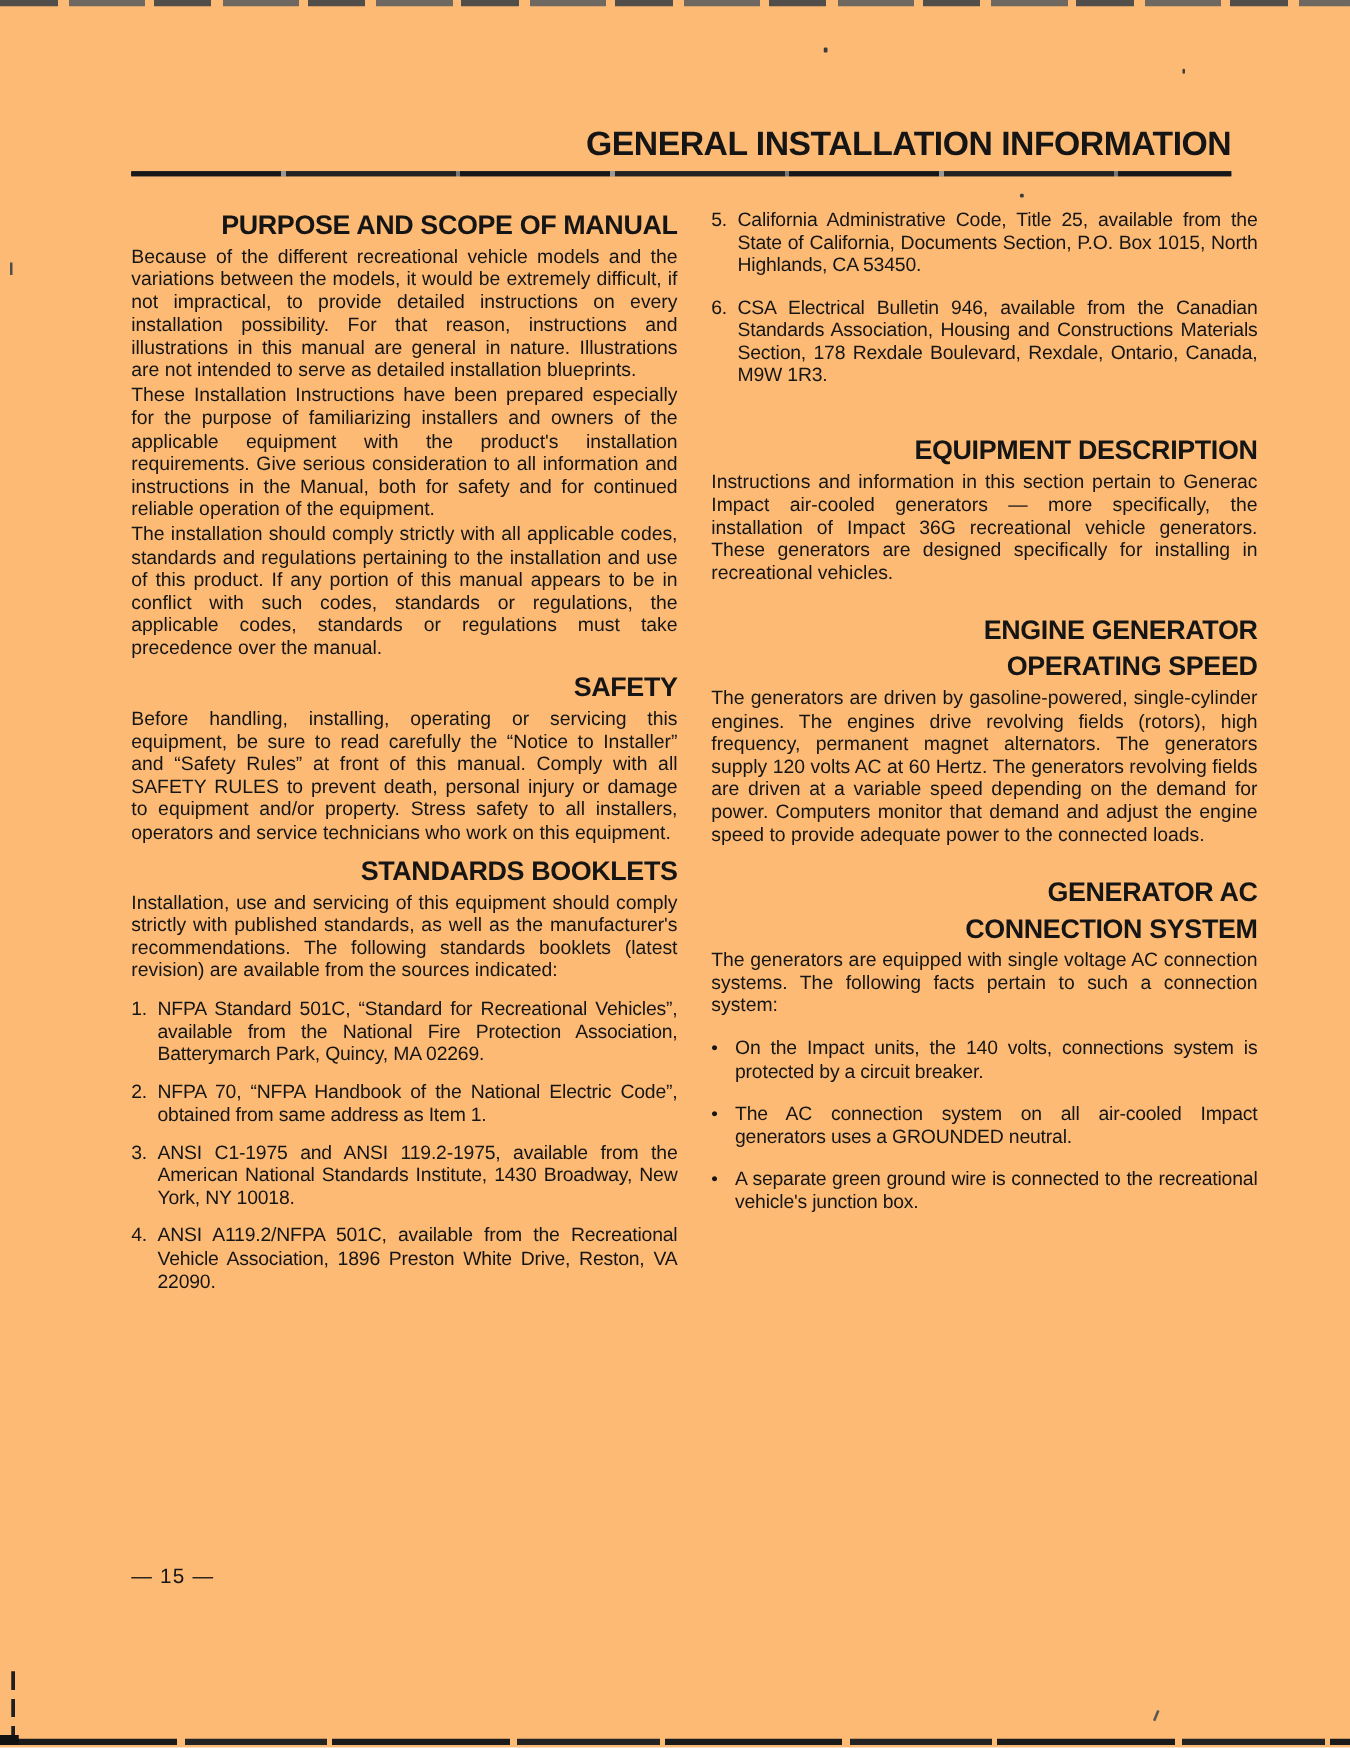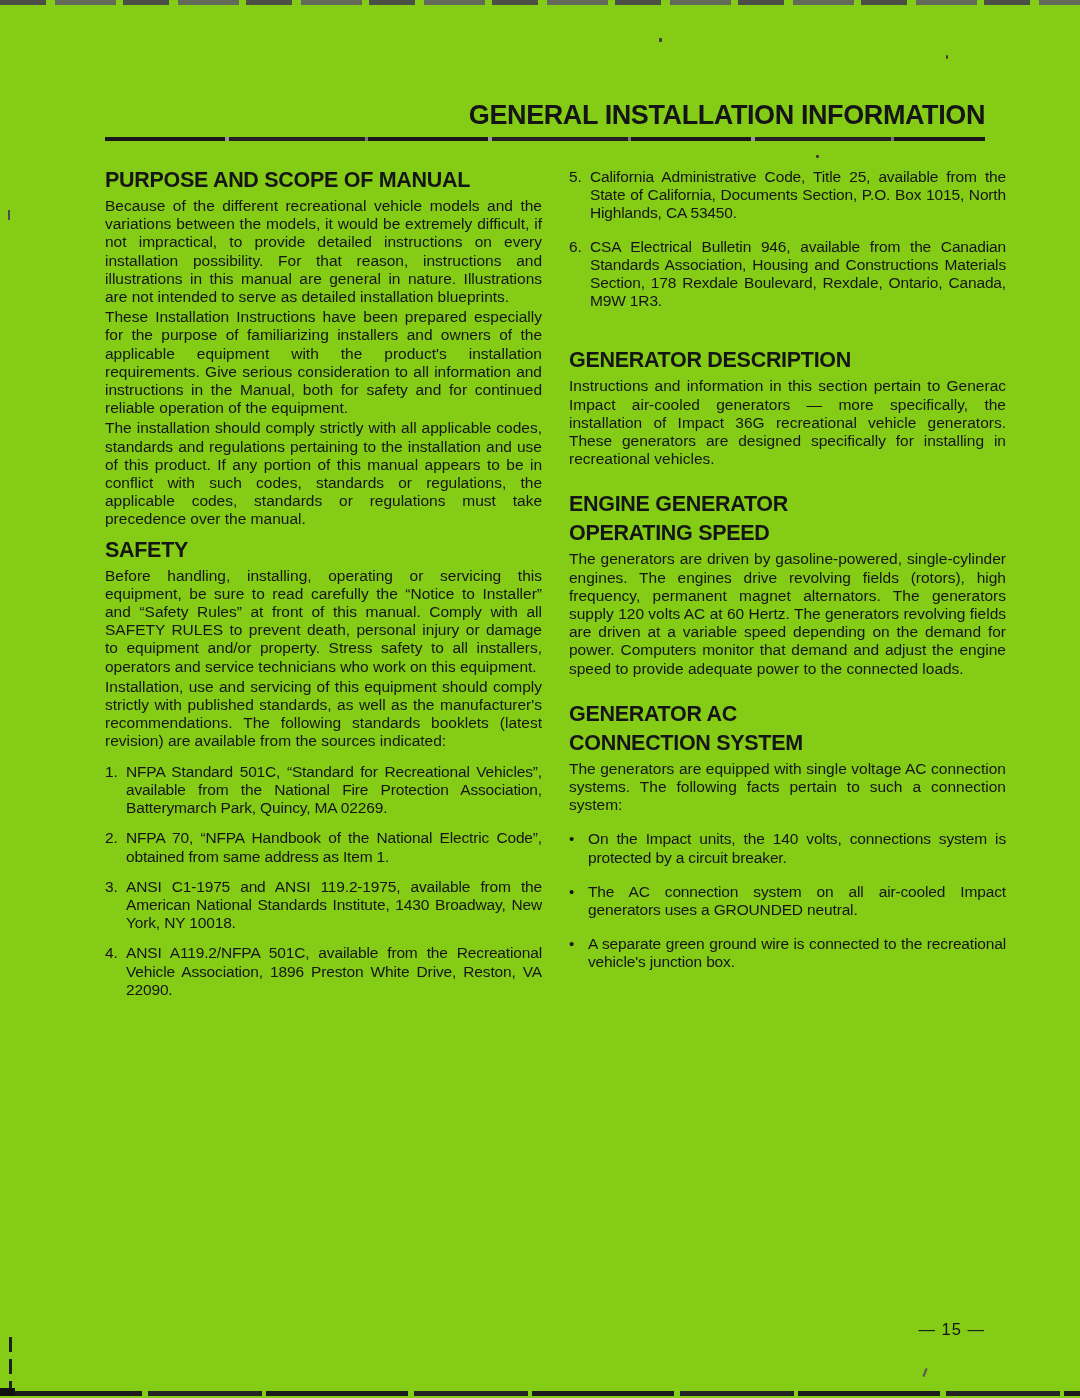--- a/index.html
+++ b/index.html
@@ -1,20 +1,20 @@
 <!DOCTYPE html>
 <html lang="en"><head>
 <meta charset="utf-8">
 <style>
   html, body { margin: 0; padding: 0; background: #ffffff; }
   .page {
     position: relative;
     width: 1080px;
     height: 1398px;
-    background: #84cc16;
+    background: #fdba74;
     overflow: hidden;
     font-family: "Liberation Sans", "DejaVu Sans", sans-serif;
     color: #151515;
     -webkit-font-smoothing: antialiased;
   }
 
   
   .header { margin: 0 0 0 105px; width: 880px; padding-top: 98px; }
   .doc-title {
     margin: 0;
@@ -38,21 +38,21 @@
   
   .columns { display: flex; margin: 25px 75px 0 105px; gap: 27px; }
   .col { width: 437px; flex: 0 0 437px; }
 
   .col h2 {
     margin: 6px 0 2px 0;
     font-size: 21.5px;
     line-height: 29px;
     font-weight: bold;
     letter-spacing: -0.3px;
-    text-align: left;
+    text-align: right;
     white-space: pre-line; 
   }
   .col p {
     margin: 1px 0 2px 0;
     font-size: 15.5px;
     line-height: 18.2px;
     text-align: justify;
   }
   .sect-gap { margin-top: 7px !important; }
 
@@ -69,22 +69,22 @@
   .bitem { padding-left: 19px; margin-top: 16px; }
   .nitem .marker, .bitem .marker { position: absolute; left: 0; top: 0; }
   .bitem .marker { font-size: 15px; }
 
   .mt-big { margin-top: 36px !important; }
   .mt-med { margin-top: 22px !important; }
 
   
   .footer {
     position: absolute;
-    left: 105px; top: 1320px; width: 880px;
-    text-align: right;
+    left: 105px; top: 1252px; width: 880px;
+    text-align: left;
     font-size: 16.5px;
     letter-spacing: 1px;
   }
 
   
   .artifact { position: absolute; pointer-events: none; }
   .top-band {
     top: 0; left: 0; right: 0; height: 5px;
     background:
       repeating-linear-gradient(90deg,
@@ -130,20 +130,21 @@
 
     <div class="col">
       <h2 style="margin-top:0">PURPOSE AND SCOPE OF MANUAL</h2>
       <p>Because of the different recreational vehicle models and the variations between the models, it would be extremely difficult, if not impractical, to provide detailed instructions on every installation possibility. For that reason, instructions and illustrations in this manual are general in nature. Illustrations are not intended to serve as detailed installation blueprints.</p>
       <p>These Installation Instructions have been prepared especially for the purpose of familiarizing installers and owners of the applicable equipment with the product's installation requirements. Give serious consideration to all information and instructions in the Manual, both for safety and for continued reliable operation of the equipment.</p>
       <p>The installation should comply strictly with all applicable codes, standards and regulations pertaining to the installation and use of this product. If any portion of this manual appears to be in conflict with such codes, standards or regulations, the applicable codes, standards or regulations must take precedence over the manual.</p>
 
       <h2 class="sect-gap">SAFETY</h2>
       <p>Before handling, installing, operating or servicing this equipment, be sure to read carefully the “Notice to Installer” and “Safety Rules” at front of this manual. Comply with all SAFETY RULES to prevent death, personal injury or damage to equipment and/or property. Stress safety to all installers, operators and service technicians who work on this equipment.</p>
 
+      <h2 class="sect-gap">STANDARDS BOOKLETS</h2>
       <p>Installation, use and servicing of this equipment should comply strictly with published standards, as well as the manufacturer's recommendations. The following standards booklets (latest revision) are available from the sources indicated:</p>
 
       <div class="nitem">
         <span class="marker">1.</span>
         <span>NFPA Standard 501C, “Standard for Recreational Vehicles”, available from the National Fire Protection Association, Batterymarch Park, Quincy, MA 02269.</span>
       </div>
       <div class="nitem">
         <span class="marker">2.</span>
         <span>NFPA 70, “NFPA Handbook of the National Electric Code”, obtained from same address as Item 1.</span>
       </div>
@@ -160,21 +161,21 @@
     <div class="col">
       <div class="nitem" style="margin-top:2px">
         <span class="marker">5.</span>
         <span>California Administrative Code, Title 25, available from the State of California, Documents Section, P.O. Box 1015, North Highlands, CA 53450.</span>
       </div>
       <div class="nitem" style="margin-top:15px">
         <span class="marker">6.</span>
         <span>CSA Electrical Bulletin 946, available from the Canadian Standards Association, Housing and Constructions Materials Section, 178 Rexdale Boulevard, Rexdale, Ontario, Canada, M9W 1R3.</span>
       </div>
 
-      <h2 class="mt-big">GENERATOR DESCRIPTION</h2>
+      <h2 class="mt-big">EQUIPMENT DESCRIPTION</h2>
       <p>Instructions and information in this section pertain to Generac Impact air-cooled generators — more specifically, the installation of Impact 36G recreational vehicle generators. These generators are designed specifically for installing in recreational vehicles.</p>
 
       <h2 class="mt-med">ENGINE GENERATOR
 OPERATING SPEED</h2>
       <p>The generators are driven by gasoline-powered, single-cylinder engines. The engines drive revolving fields (rotors), high frequency, permanent magnet alternators. The generators supply 120 volts AC at 60 Hertz. The generators revolving fields are driven at a variable speed depending on the demand for power. Computers monitor that demand and adjust the engine speed to provide adequate power to the connected loads.</p>
 
       <h2 class="mt-med">GENERATOR AC
 CONNECTION SYSTEM</h2>
       <p>The generators are equipped with single voltage AC connection systems. The following facts pertain to such a connection system:</p>
 

